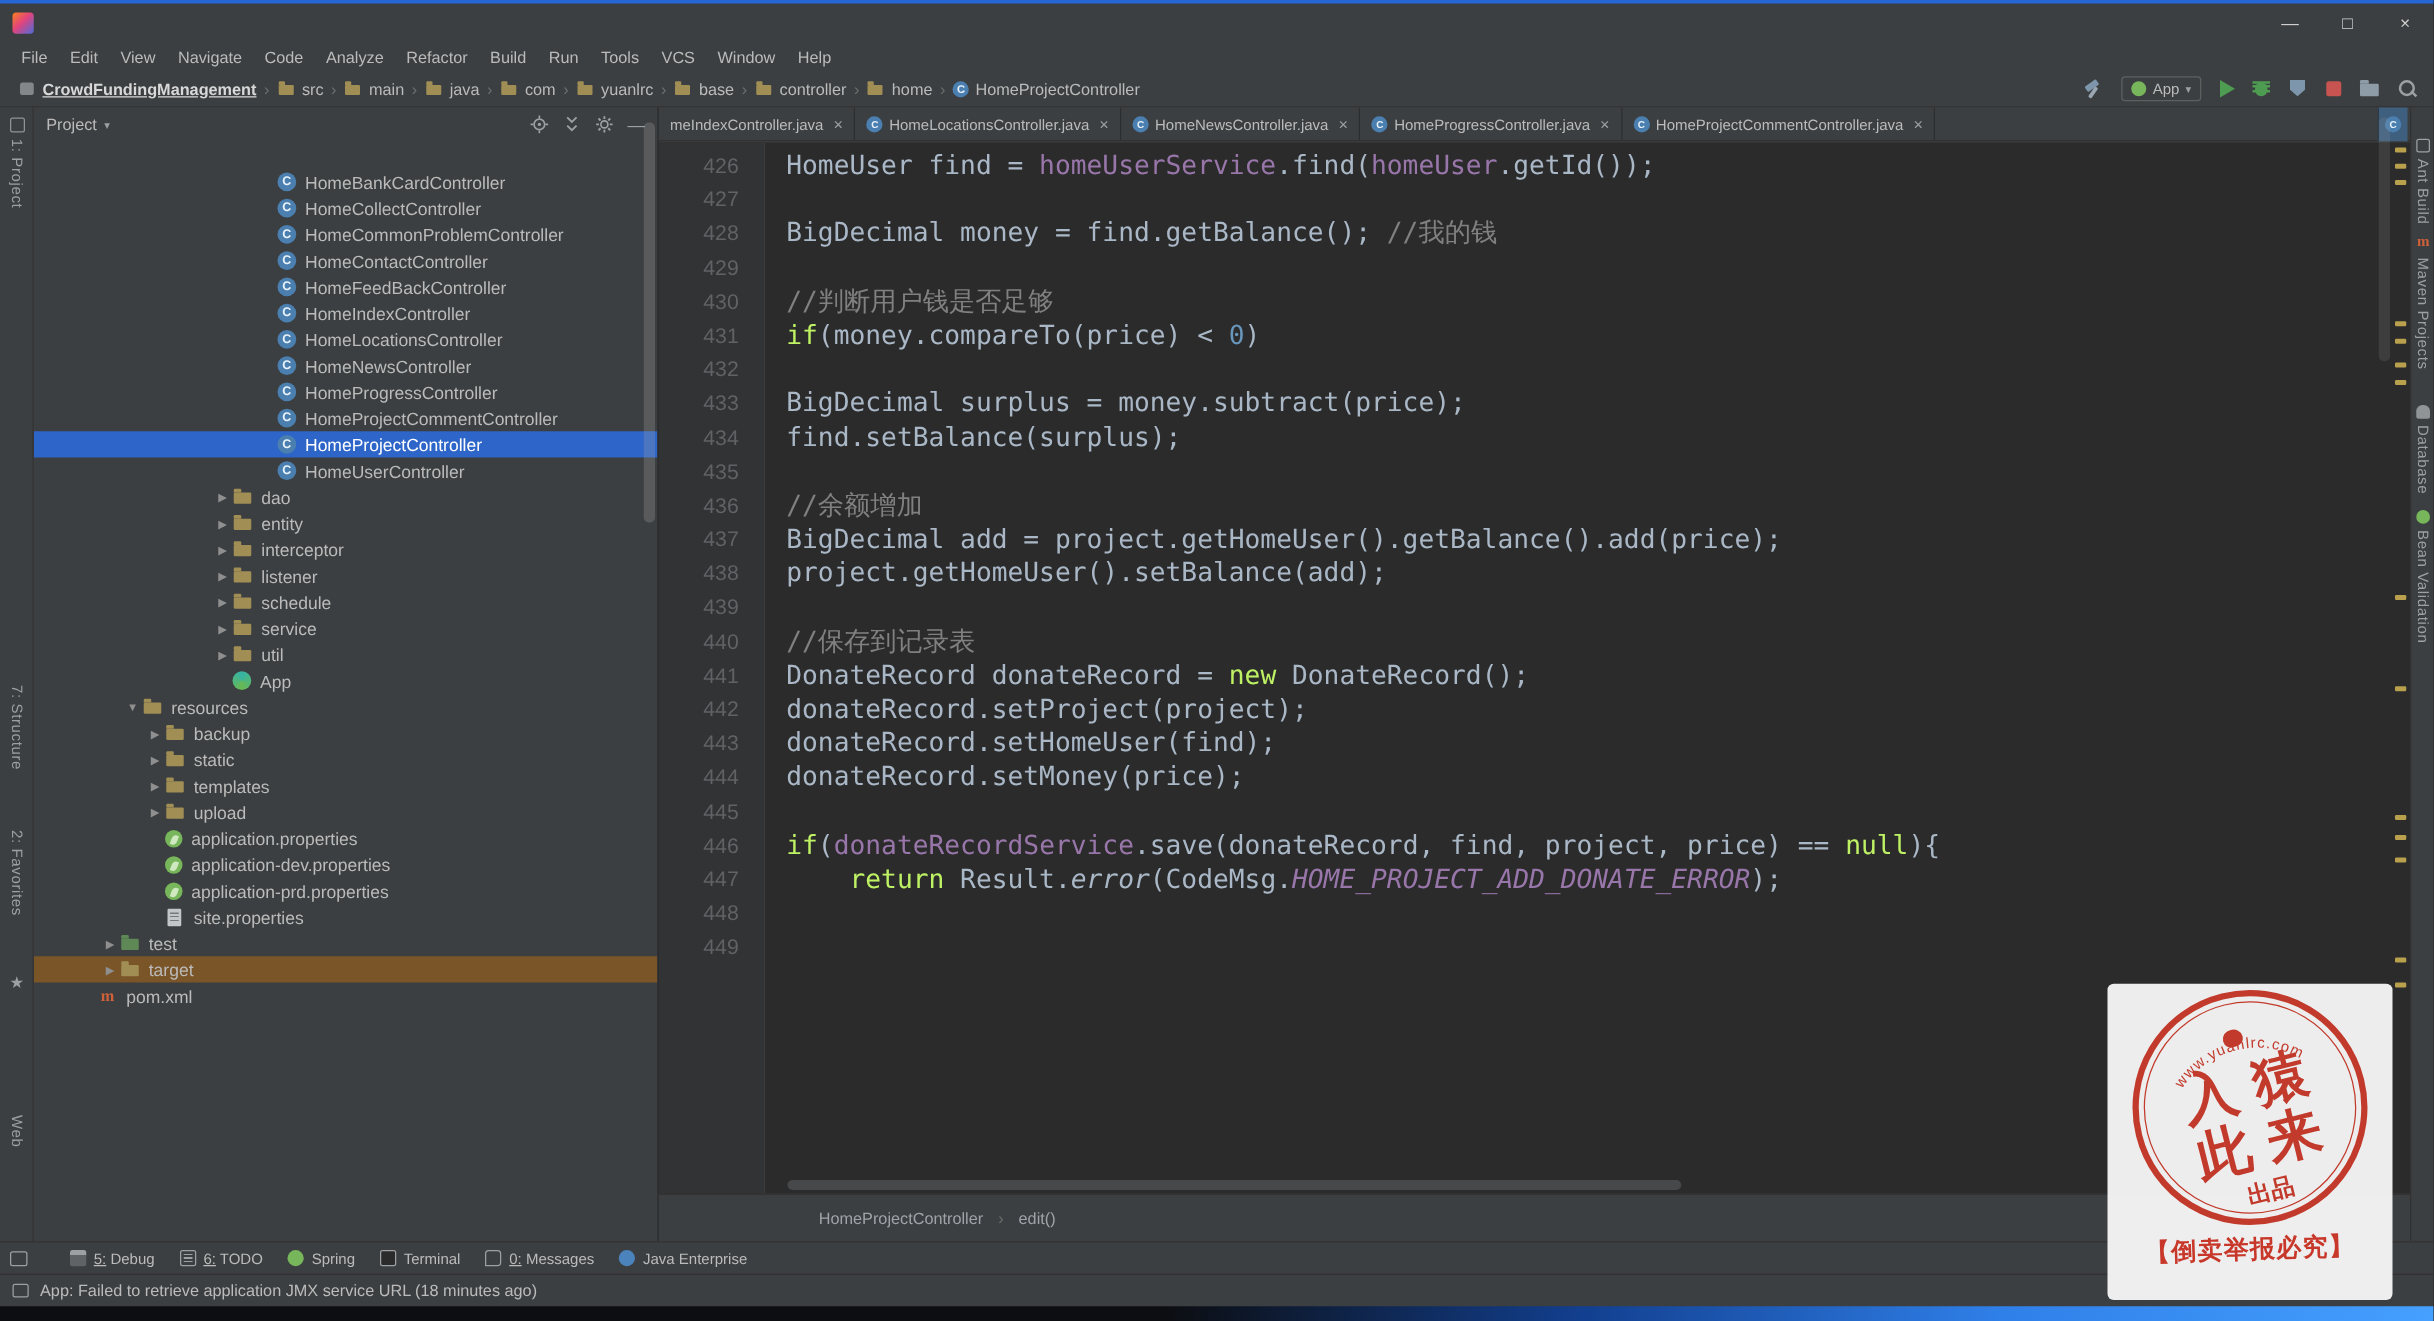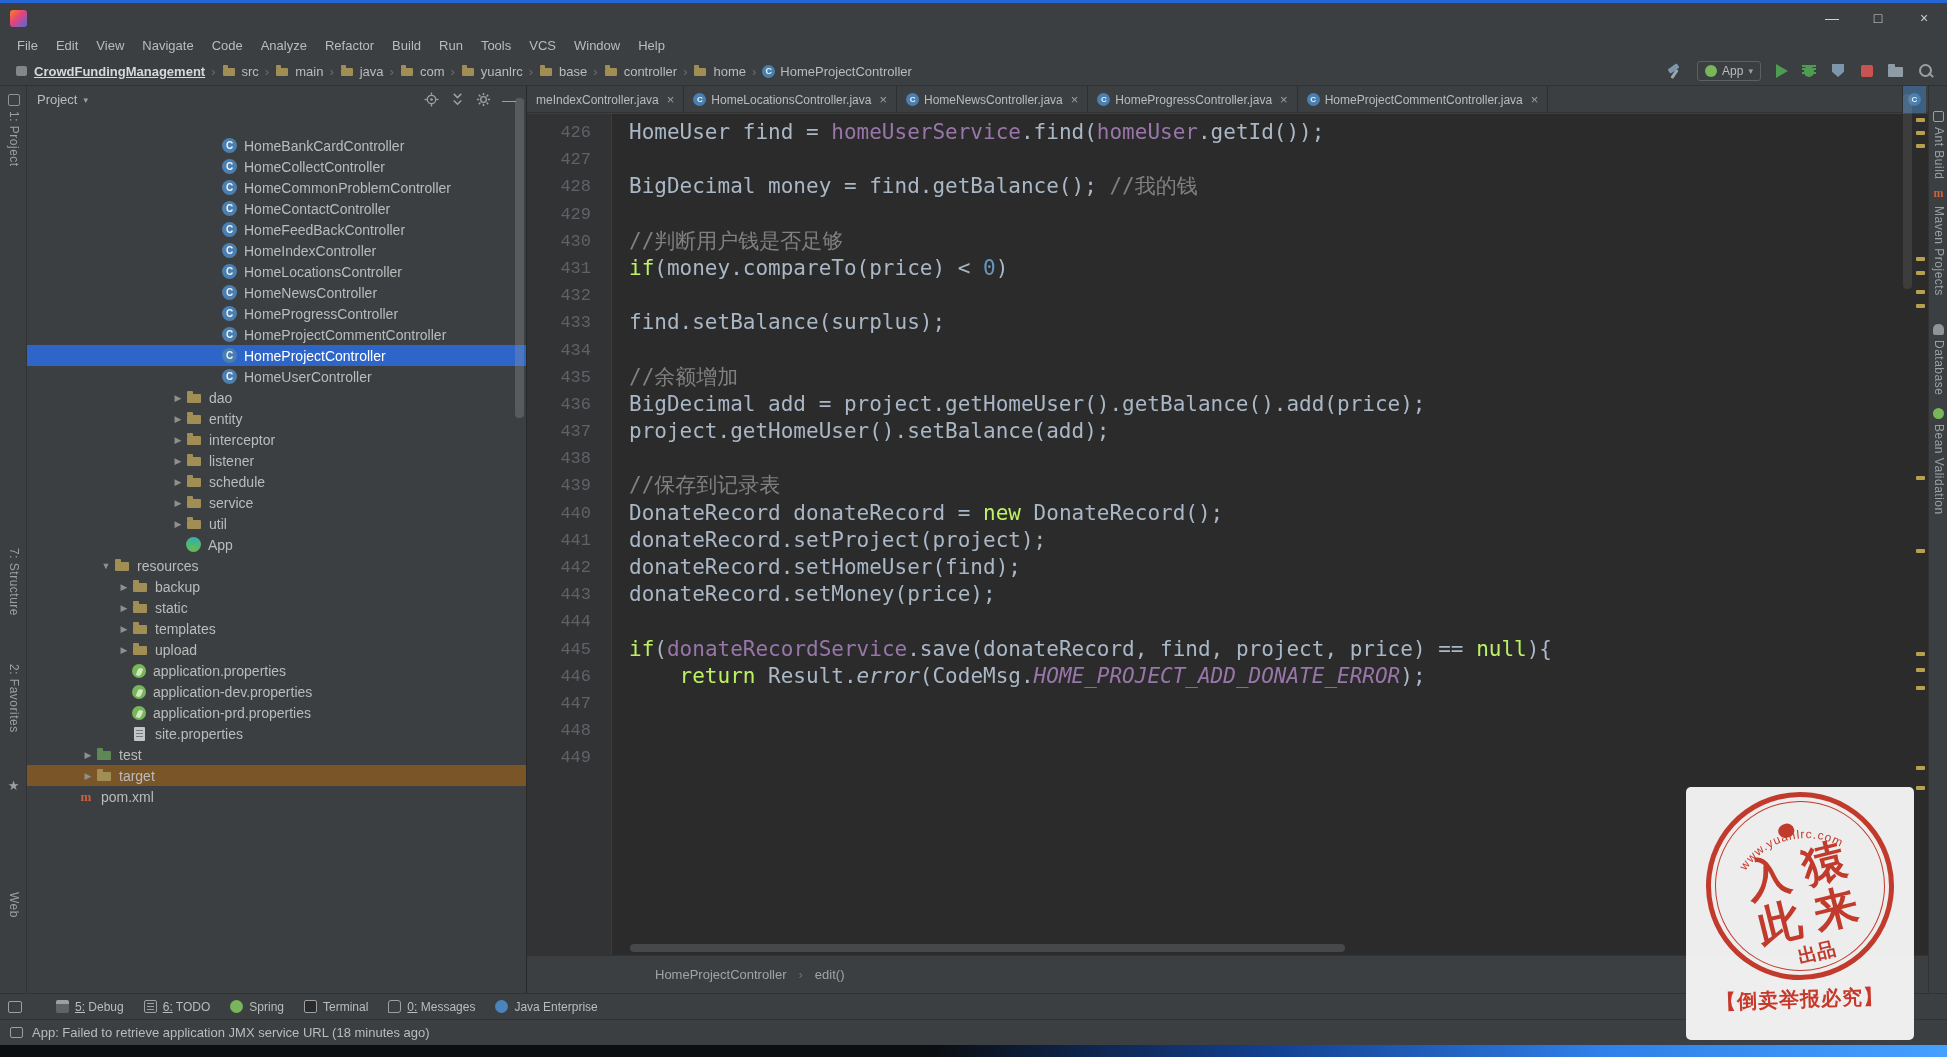--- a/index.html
+++ b/index.html
@@ -80,21 +80,21 @@
   .panel-scroll{position:absolute;right:2px;top:12px;width:9px;height:320px;background:rgba(170,170,170,.25);border-radius:4px;}
 
   .editor-col{position:absolute;left:527px;top:0;right:19px;height:100%;}
   .tabsbar{position:absolute;top:0;left:0;right:0;height:27px;background:#3C3F41;border-bottom:1px solid #323232;display:flex;overflow:hidden;}
   .tab{display:flex;align-items:center;height:27px;padding:0 9px;border-right:1px solid #2C2E30;color:#BBBBBB;font-size:12px;gap:5px;flex:none;}
   .ti-sm{width:13px;height:13px;font-size:8px;margin-right:0;}
   .tab-close{color:#9DA0A2;font-size:13px;margin-left:3px;}
   .tab-sliver{position:absolute;right:2px;top:0;width:24px;height:27px;background:#3E5F7E;border-left:1px solid #2C2E30;display:flex;align-items:center;padding-left:5px;}
   .editor-body{position:absolute;top:28px;left:0;right:0;bottom:38px;background:#2B2B2B;overflow:hidden;}
   .gutter{position:absolute;top:0;bottom:0;left:0;width:85px;background:#313335;border-right:1px solid #3A3C3E;padding-top:5px;}
-  .lno{height:27.2px;line-height:27.2px;text-align:right;padding-right:20px;color:#606366;font-family:Liberation Mono, monospace;font-size:17px;}
+  .lno{height:27.2px;line-height:27.2px;text-align:right;padding-right:20px;color:#606366;font-family:Liberation Sans, sans-serif;font-size:17px;}
   .code{position:absolute;top:0;bottom:0;left:86px;right:0;padding:5px 0 0 16px;overflow:hidden;}
   .cline{height:27.2px;line-height:27.2px;white-space:pre;font-family:"DejaVu Sans Mono",monospace;font-size:21px;}
   .tok-p{color:#A9B7C6;} .tok-k{color:#bef264;} .tok-f{color:#9876AA;} .tok-c{color:#808080;}
   .tok-n{color:#6897BB;} .tok-m{color:#A9B7C6;font-style:italic;} .tok-q{color:#9876AA;font-style:italic;}
   .hscroll{position:absolute;left:103px;bottom:3px;width:715px;height:8px;background:#4C4E50;border-radius:4px;opacity:.85;}
   .vscroll{position:absolute;right:16px;top:8px;width:9px;height:195px;background:rgba(170,170,170,.15);border-radius:4px;}
   .error-stripe{position:absolute;top:0;right:0;width:15px;height:100%;}
   .emark{position:absolute;right:3px;width:9px;height:4px;background:#B8A04C;border-radius:1px;}
   .editor-breadcrumb{position:absolute;left:0;right:0;bottom:0;height:38px;background:#3C3F41;border-top:1px solid #323232;display:flex;align-items:center;padding-left:128px;color:#9FA4A8;font-size:13px;gap:8px;}
 
@@ -526,20 +526,21 @@
         </div>
         <div class="code">
           <div>
               <div class="cline"><span class="tok-p">HomeUser find = </span><span class="tok-f">homeUserService</span><span class="tok-p">.find(</span><span class="tok-f">homeUser</span><span class="tok-p">.getId());</span></div>
               <div class="cline"></div>
               <div class="cline"><span class="tok-p">BigDecimal money = find.getBalance(); </span><span class="tok-c">//我的钱</span></div>
               <div class="cline"></div>
               <div class="cline"><span class="tok-c">//判断用户钱是否足够</span></div>
               <div class="cline"><span class="tok-k">if</span><span class="tok-p">(money.compareTo(price) &lt; </span><span class="tok-n">0</span><span class="tok-p">)</span></div>
               <div class="cline"></div>
+              <div class="cline"><span class="tok-p">BigDecimal surplus = money.subtract(price);</span></div>
               <div class="cline"><span class="tok-p">find.setBalance(surplus);</span></div>
               <div class="cline"></div>
               <div class="cline"><span class="tok-c">//余额增加</span></div>
               <div class="cline"><span class="tok-p">BigDecimal add = project.getHomeUser().getBalance().add(price);</span></div>
               <div class="cline"><span class="tok-p">project.getHomeUser().setBalance(add);</span></div>
               <div class="cline"></div>
               <div class="cline"><span class="tok-c">//保存到记录表</span></div>
               <div class="cline"><span class="tok-p">DonateRecord donateRecord = </span><span class="tok-k">new</span><span class="tok-p"> DonateRecord();</span></div>
               <div class="cline"><span class="tok-p">donateRecord.setProject(project);</span></div>
               <div class="cline"><span class="tok-p">donateRecord.setHomeUser(find);</span></div>

